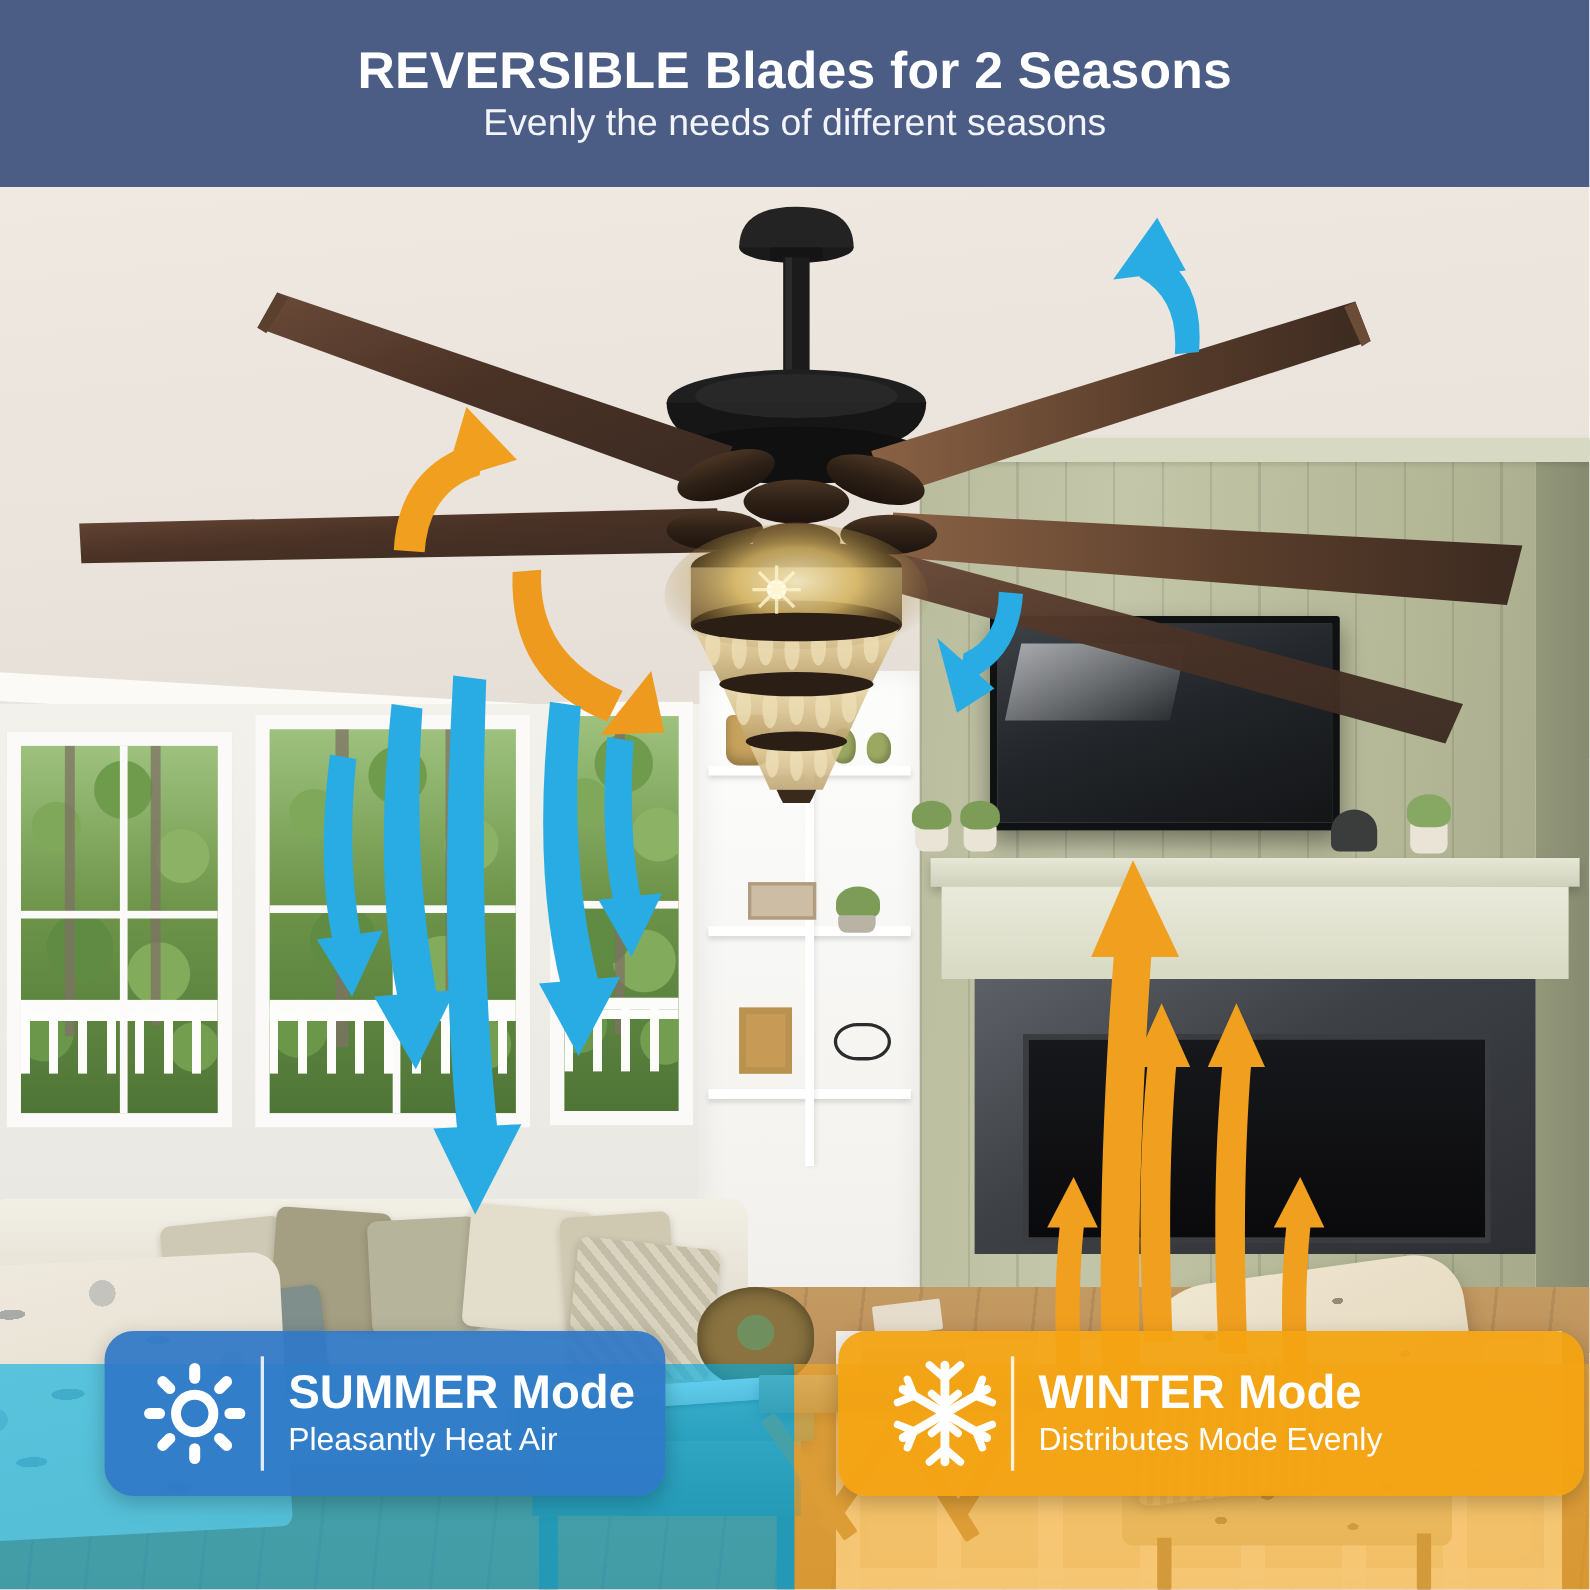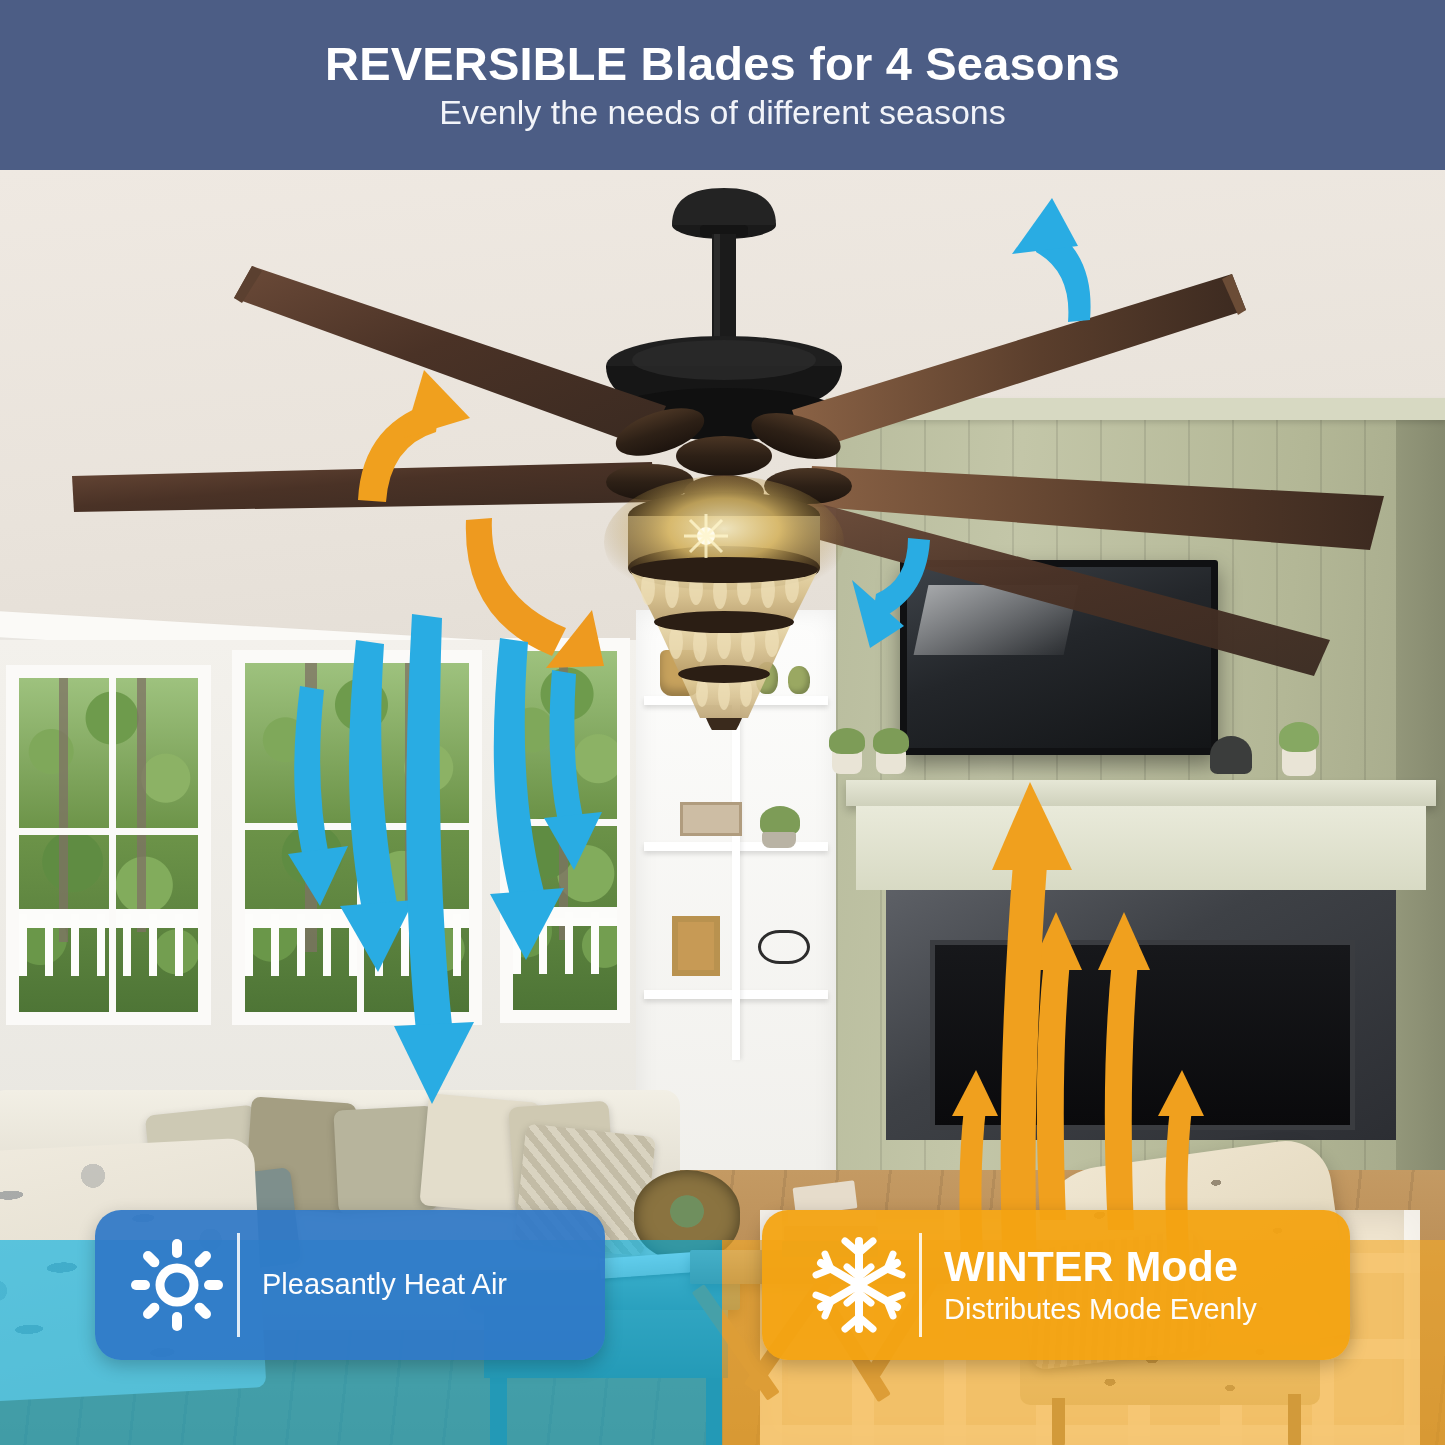--- a/index.html
+++ b/index.html
@@ -280,21 +280,21 @@
   .tint-warm { left:722px; width:723px; background:rgba(244,170,40,.62); }
 
   
   .badges { position:absolute; left:0; bottom:85px; width:1445px; height:150px; z-index:30; }
   .badge {
     position:absolute; top:0; height:150px; border-radius:26px;
     display:flex; align-items:center; padding:0 26px;
     box-shadow:0 6px 18px rgba(0,0,0,.22);
   }
   .badge-summer { left:95px;  width:510px; background:rgba(47,121,199,.93); }
-  .badge-winter { left:762px; width:588px; background:rgba(243,163,18,.95);padding-left:41px; }
+  .badge-winter { left:762px; width:678px; background:rgba(243,163,18,.95);padding-left:41px; }
   .badge-icon {
     width:112px; flex:0 0 112px; display:flex; align-items:center; justify-content:center;
   }
   .badge-div {
     width:3px; height:104px; background:rgba(255,255,255,.85); margin:0 22px 0 4px;
     flex:0 0 3px;
   }
   .badge-text { display:flex; flex-direction:column; justify-content:center; gap:4px; }
   .badge-title {
     color:#fff; font-size:43px; font-weight:bold; line-height:1.05; white-space:nowrap;
@@ -302,21 +302,21 @@
   .badge-sub {
     color:#fdfdfd; font-size:29px; font-weight:400; line-height:1.1; white-space:nowrap;
   }
 </style>
 </head>
 <body>
 
 <div id="stage">
 
   <div class="banner">
-    <div class="banner-title">REVERSIBLE Blades for 4 Seasons</div>
+    <div class="banner-title">REVERSIBLE Blades for 2 Seasons</div>
     <div class="banner-sub">Evenly the needs of different seasons</div>
   </div>
 
   <div class="scene">
 
     <div class="ceiling"></div>
     <div class="ceiling-edge"></div>
     <div class="crown-left"></div>
 
     <div class="leftwall"></div>
@@ -627,20 +627,21 @@
               <rect x="75" y="43" width="19" height="10" rx="5"></rect>
               <rect x="43" y="2" width="10" height="19" rx="5" transform="rotate(45 48 48)"></rect>
               <rect x="43" y="75" width="10" height="19" rx="5" transform="rotate(45 48 48)"></rect>
               <rect x="2" y="43" width="19" height="10" rx="5" transform="rotate(45 48 48)"></rect>
               <rect x="75" y="43" width="19" height="10" rx="5" transform="rotate(45 48 48)"></rect>
             </g>
           </svg>
         </div>
         <div class="badge-div"></div>
         <div class="badge-text">
+          <div class="badge-title">SUMMER Mode</div>
           <div class="badge-sub">Pleasantly Heat Air</div>
         </div>
       </div>
 
       <div class="badge badge-winter">
         <div class="badge-icon">
           <svg width="100" height="100" viewBox="0 0 100 100">
             <g stroke="#ffffff" stroke-width="8" stroke-linecap="round" fill="none">
               <line x1="50" y1="6" x2="50" y2="94"></line>
               <line x1="12" y1="28" x2="88" y2="72"></line>

